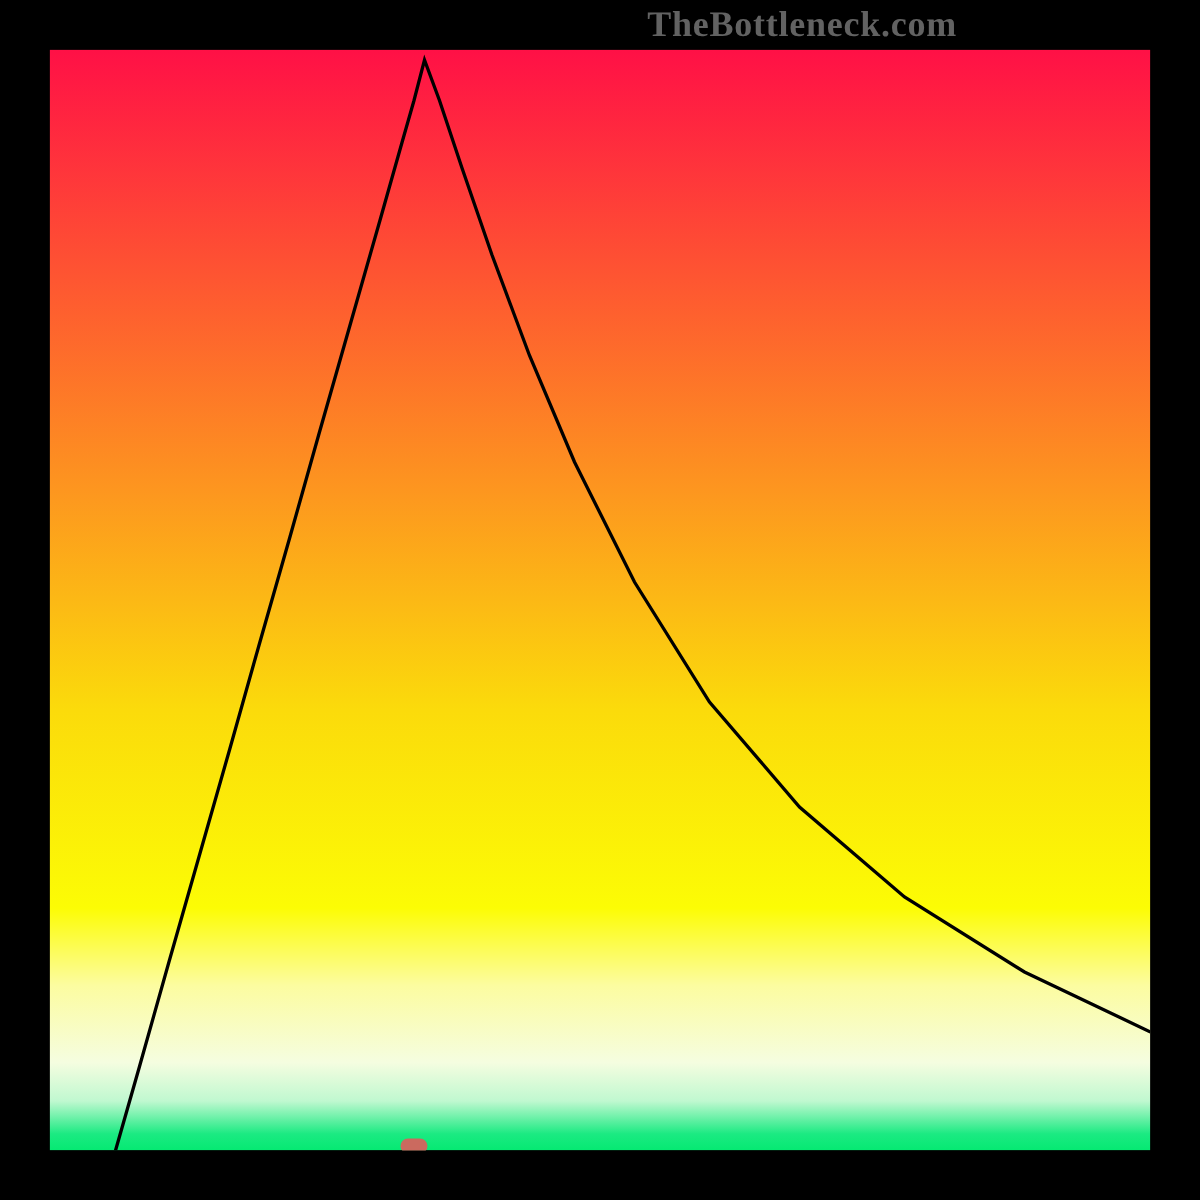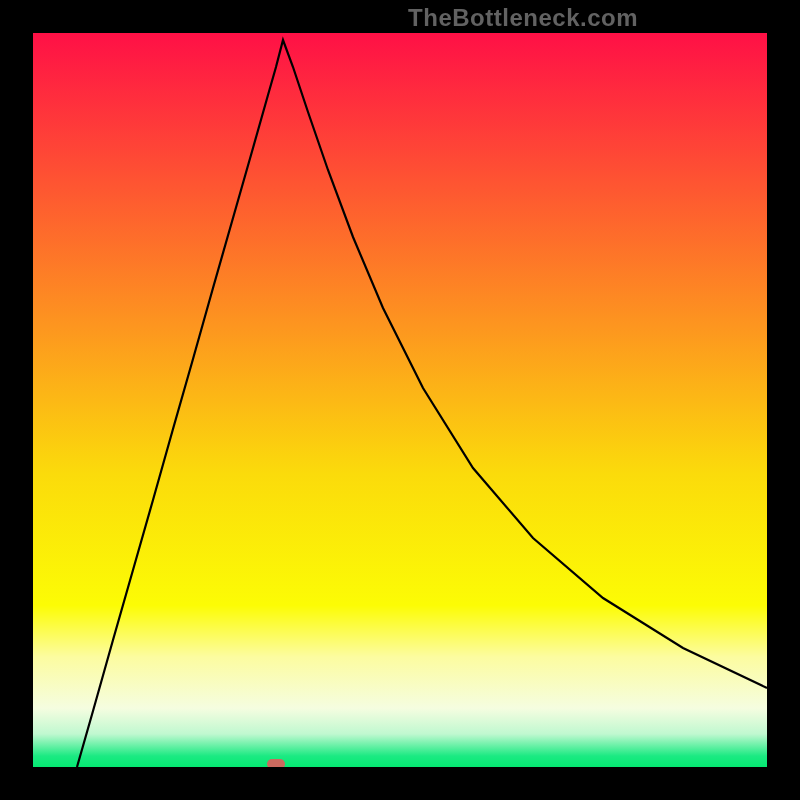--- a/index.html
+++ b/index.html
@@ -9,20 +9,21 @@
     height: 800px;
     background: #000;
     font-family: Arial, sans-serif;
     position: relative;
   }
   .outer {
     width: 656px;
     height: 800px;
     background: #000;
     position: relative;
+    font-family: Liberation Serif, serif;
   }
   .watermark {
     position: absolute;
     top: 4px;
     right: 18px;
     color: #626262;
     font-size: 24px;
     font-weight: bold;
     letter-spacing: 0.5px;
     z-index: 10;

